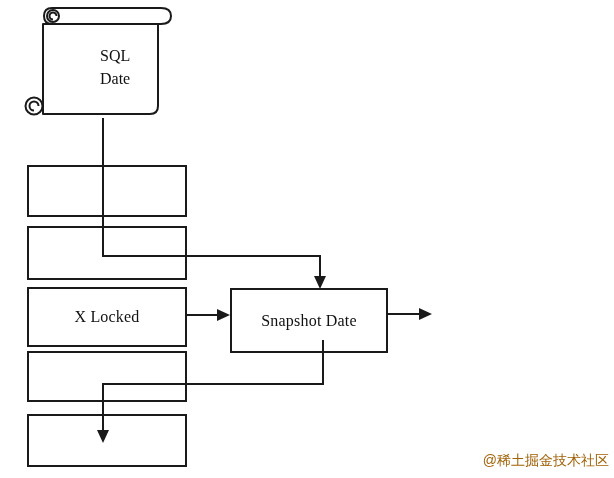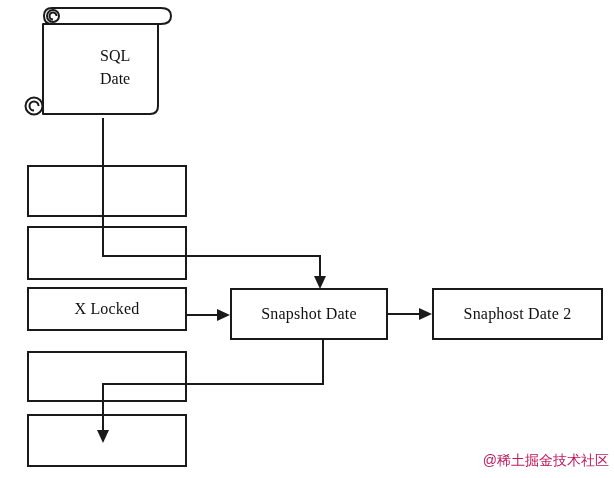--- a/index.html
+++ b/index.html
@@ -23,38 +23,38 @@
     background: transparent;
     display: flex;
     align-items: center;
     justify-content: center;
     font-size: 16px;
     color: #111111;
     letter-spacing: 0.2px;
   }
   .box-r1 { left: 27px; top: 165px; width: 160px; height: 52px; }
   .box-r2 { left: 27px; top: 226px; width: 160px; height: 54px; }
-  .box-xlocked { left: 27px; top: 287px; width: 160px; height: 44px; }
-  .box-snapshot { left: 230px; top: 288px; width: 158px; height: 52px; }
+  .box-xlocked { left: 27px; top: 287px; width: 160px; height: 60px; }
+  .box-snapshot { left: 230px; top: 288px; width: 158px; height: 65px; }
   .box-snaphost2 { left: 432px; top: 288px; width: 171px; height: 52px; }
   .box-r4 { left: 27px; top: 351px; width: 160px; height: 51px; }
   .box-r5 { left: 27px; top: 414px; width: 160px; height: 53px; }
   .scroll-text {
     position: absolute;
     left: 52px; top: 44px;
     font-size: 16px;
     line-height: 23px;
     color: #111111;
     margin-left: 48px;
   }
   .watermark {
     position: absolute;
     right: 5px; top: 452px;
     font-size: 14px;
-    color: #be185d;
+    color: #a16207;
     font-family: "Liberation Sans", sans-serif;
   }
 </style>
 </head>
 <body>
 
 <div class="canvas">
 
   <svg class="layer" viewBox="0 0 614 478" xmlns="http://www.w3.org/2000/svg">
     <g stroke="#1a1a1a" stroke-width="2" fill="none">
@@ -89,17 +89,16 @@
     <div>Date</div>
   </div>
 
   <div class="box box-r1"></div>
   <div class="box box-r2"></div>
   <div class="box box-xlocked">X Locked</div>
   <div class="box box-r4"></div>
   <div class="box box-r5"></div>
 
   <div class="box box-snapshot">Snapshot Date</div>
-  <div class="box box-snaphost2">Snaphost Date 2</div>
 
   <div class="watermark">@稀土掘金技术社区</div>
 
 </div>
 
 </body></html>

